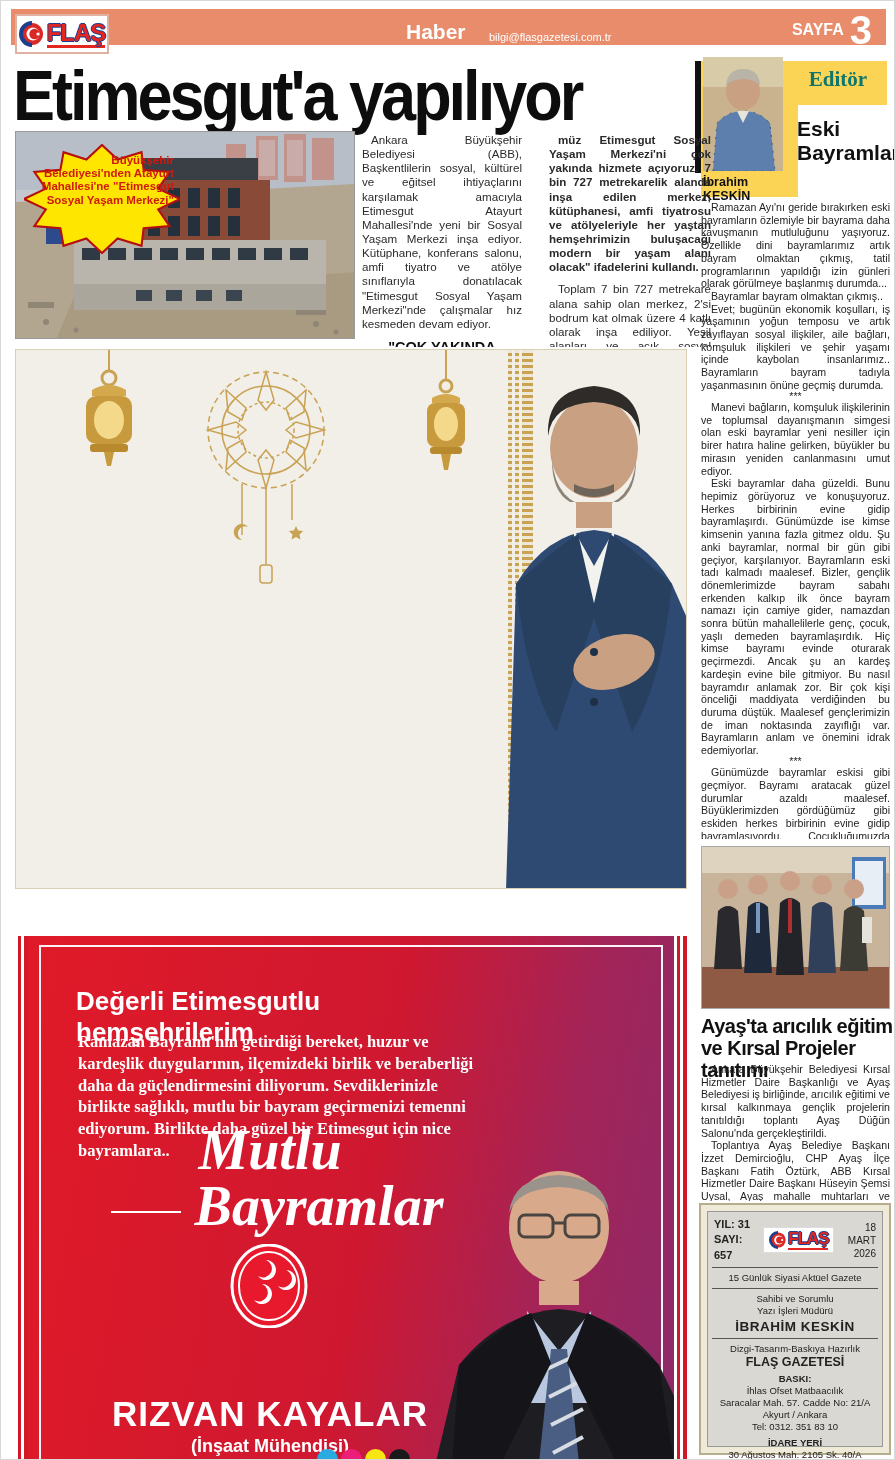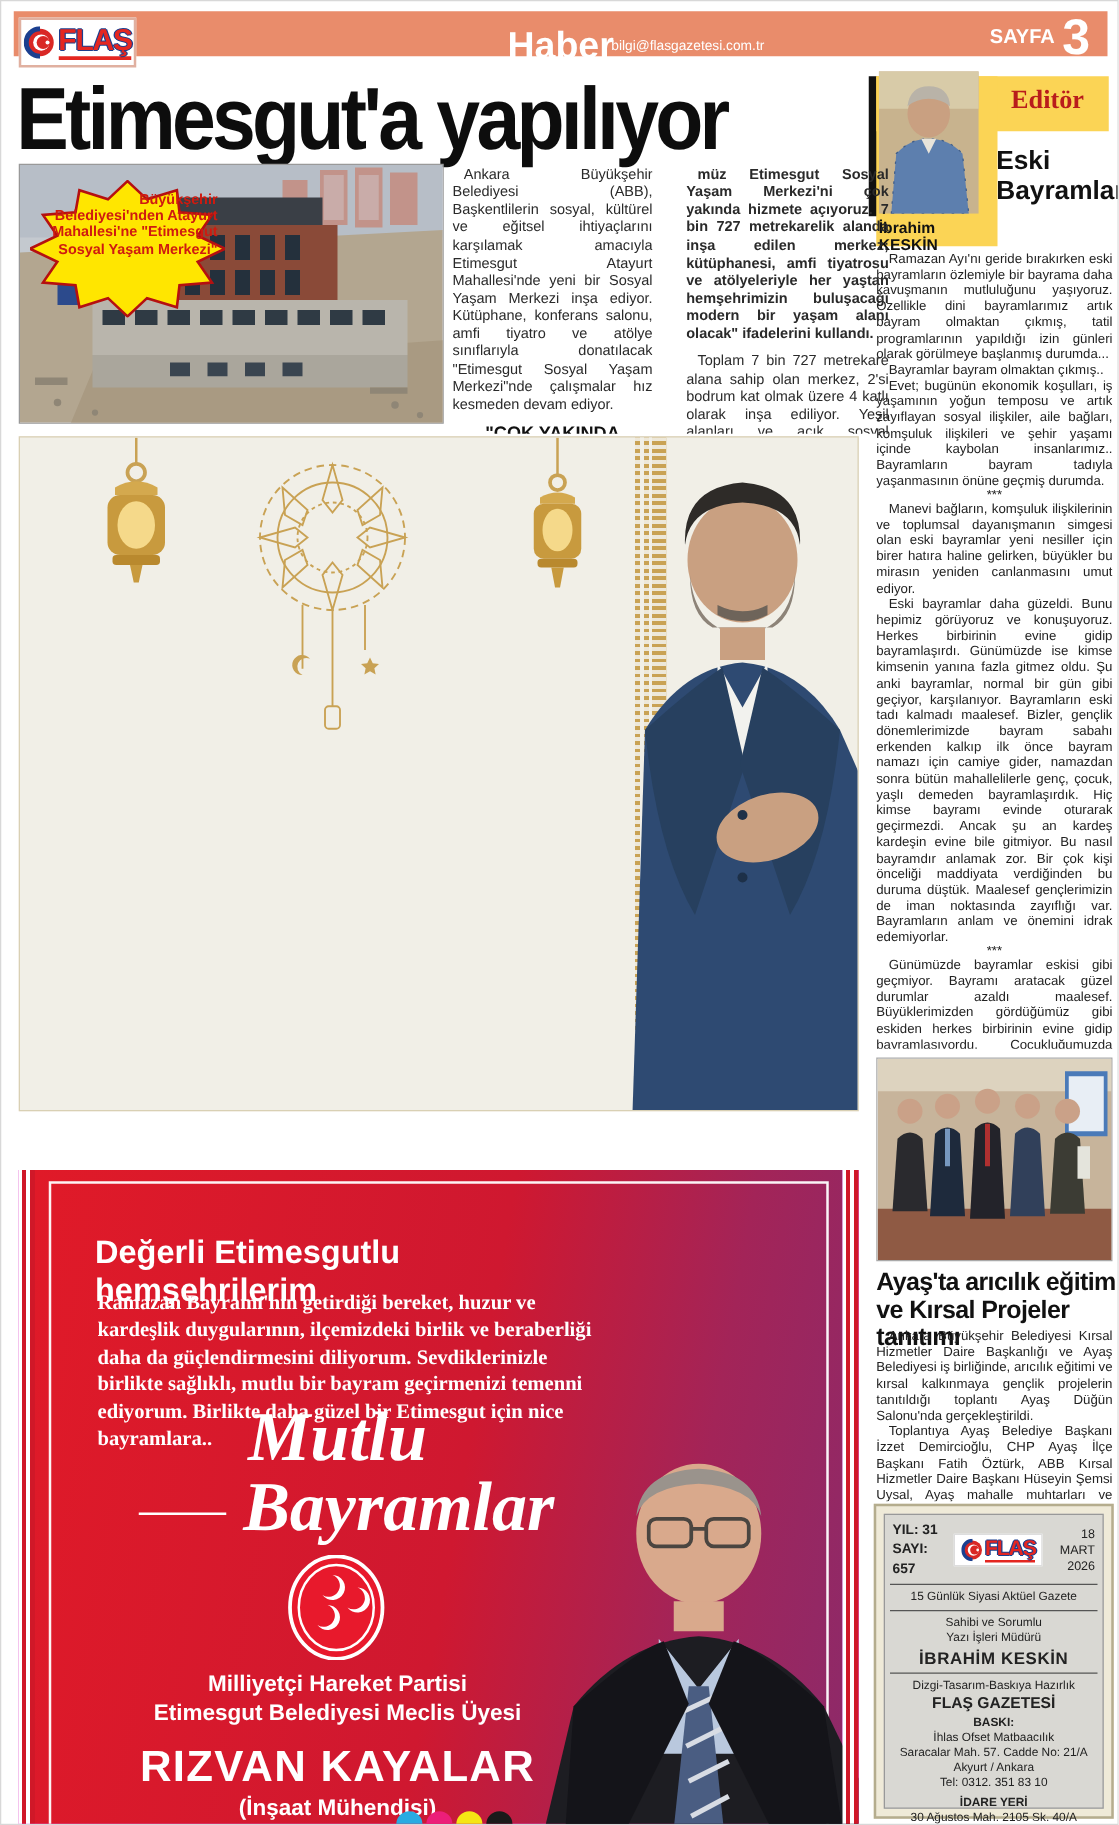--- a/index.html
+++ b/index.html
@@ -9,36 +9,36 @@
           border:1px solid #d8d8d8; }
 
   
   .masthead { position:absolute; left:10px; top:8px; width:875px; height:36px; background:#e98c6b; }
   .flas-logo { position:absolute; background:#fff; border:2px solid #e0b0a0; display:flex; align-items:center; justify-content:center; gap:2px; }
   .logo-lg { left:14px; top:13px; width:94px; height:40px; }
   .flas-word { font-weight:bold; color:#e42620; letter-spacing:-1px;
                text-shadow:-1px 0 #1b3f8f, 1px 0 #1b3f8f, 0 -1px #1b3f8f, 0 1px #1b3f8f; }
   .logo-lg .flas-word { font-size:24px; border-bottom:3px solid #e42620; line-height:1.05; }
   .logo-icn { flex:0 0 auto; }
-  .m-section { position:absolute; left:395px; top:11px; color:#fff; font-size:30px; font-weight:bold; }
+  .m-section { position:absolute; left:395px; top:11px; color:#fff; font-size:21px; font-weight:bold; }
   .m-email { position:absolute; left:478px; top:22px; color:#fff; font-size:11px; }
   .m-page { position:absolute; right:14px; top:2px; color:#fff; display:flex; align-items:flex-start; gap:6px; }
   .m-page .lbl { font-size:16px; font-weight:bold; margin-top:10px; }
   .m-page .num { font-size:40px; font-weight:bold; line-height:0.95; }
 
   
   .headline { position:absolute; left:12px; top:54px; width:678px; font-size:63px; font-weight:900;
               letter-spacing:-3px; color:#0d0d0d; white-space:nowrap; transform:scaleY(1.12); transform-origin:top left; }
   .vbar { position:absolute; left:694px; top:60px; width:7px; height:112px; background:#111; }
 
   
   .ed-yellow-a { position:absolute; left:700px; top:60px; width:186px; height:44px; background:#fbd455; }
   .ed-yellow-b { position:absolute; left:700px; top:60px; width:97px; height:136px; background:#fbd455; }
   .ed-photo { position:absolute; left:702px; top:56px; width:80px; height:114px; }
-  .ed-label { position:absolute; left:792px; top:66px; width:90px; text-align:center; color:#b91c1c;
+  .ed-label { position:absolute; left:792px; top:66px; width:90px; text-align:center; color:#0f766e;
               font-family:"Liberation Serif", serif; font-weight:bold; font-size:21px; }
   .ed-title { position:absolute; left:796px; top:116px; width:95px; font-size:21px; font-weight:bold; color:#111; line-height:1.15; }
   .ed-name { position:absolute; left:702px; top:174px; width:94px; font-size:12.5px; font-weight:bold; color:#111; }
   .ed-article { position:absolute; left:700px; top:200px; width:189px; height:638px; overflow:hidden;
                 font-size:10.6px; line-height:1.2; color:#222; text-align:justify; }
   .ed-article p { text-indent:10px; }
   .ed-article .sep { text-align:center; text-indent:0; line-height:0.9; }
 
   
   .news-photo { position:absolute; left:14px; top:130px; width:340px; height:208px; overflow:hidden; border:1px solid #999; }
@@ -319,24 +319,20 @@
       <svg class="mad-logo" width="78" height="84" viewBox="0 0 78 84">
         <ellipse cx="39" cy="42" rx="37" ry="41" fill="#e8192c"></ellipse>
         <ellipse cx="39" cy="42" rx="37" ry="41" fill="none" stroke="#fff" stroke-width="3"></ellipse>
         <ellipse cx="39" cy="42" rx="30" ry="34" fill="none" stroke="#fff" stroke-width="2"></ellipse>
         <g fill="#fff">
           <path d="M36 24 a10 10 0 1 0 8 -16 a9 9 0 1 1 -8 16 Z" transform="translate(-8 8)"></path>
           <path d="M36 24 a10 10 0 1 0 8 -16 a9 9 0 1 1 -8 16 Z" transform="translate(12 18)"></path>
           <path d="M36 24 a10 10 0 1 0 8 -16 a9 9 0 1 1 -8 16 Z" transform="translate(-12 32)"></path>
         </g>
       </svg>
-      <div class="mad-party">
-        <div>Milliyetçi Hareket Partisi</div>
-        <div>Etimesgut Belediyesi Meclis Üyesi</div>
-      </div>
       <div class="mad-name">RIZVAN KAYALAR</div>
       <div class="mad-prof">(İnşaat Mühendisi)</div>
     </div>
     <svg class="mad-man" viewBox="0 0 256 330" preserveAspectRatio="none">
       <ellipse cx="128" cy="74" rx="50" ry="56" fill="#d9a98c"></ellipse>
       <path d="M78 60 Q82 24 128 22 Q174 24 178 60 Q170 36 128 34 Q86 36 78 60 Z" fill="#9a938c"></path>
       <g stroke="#4a4540" stroke-width="3" fill="none">
         <rect x="88" y="62" width="34" height="22" rx="6"></rect>
         <rect x="134" y="62" width="34" height="22" rx="6"></rect>
         <line x1="122" y1="70" x2="134" y2="70"></line>

